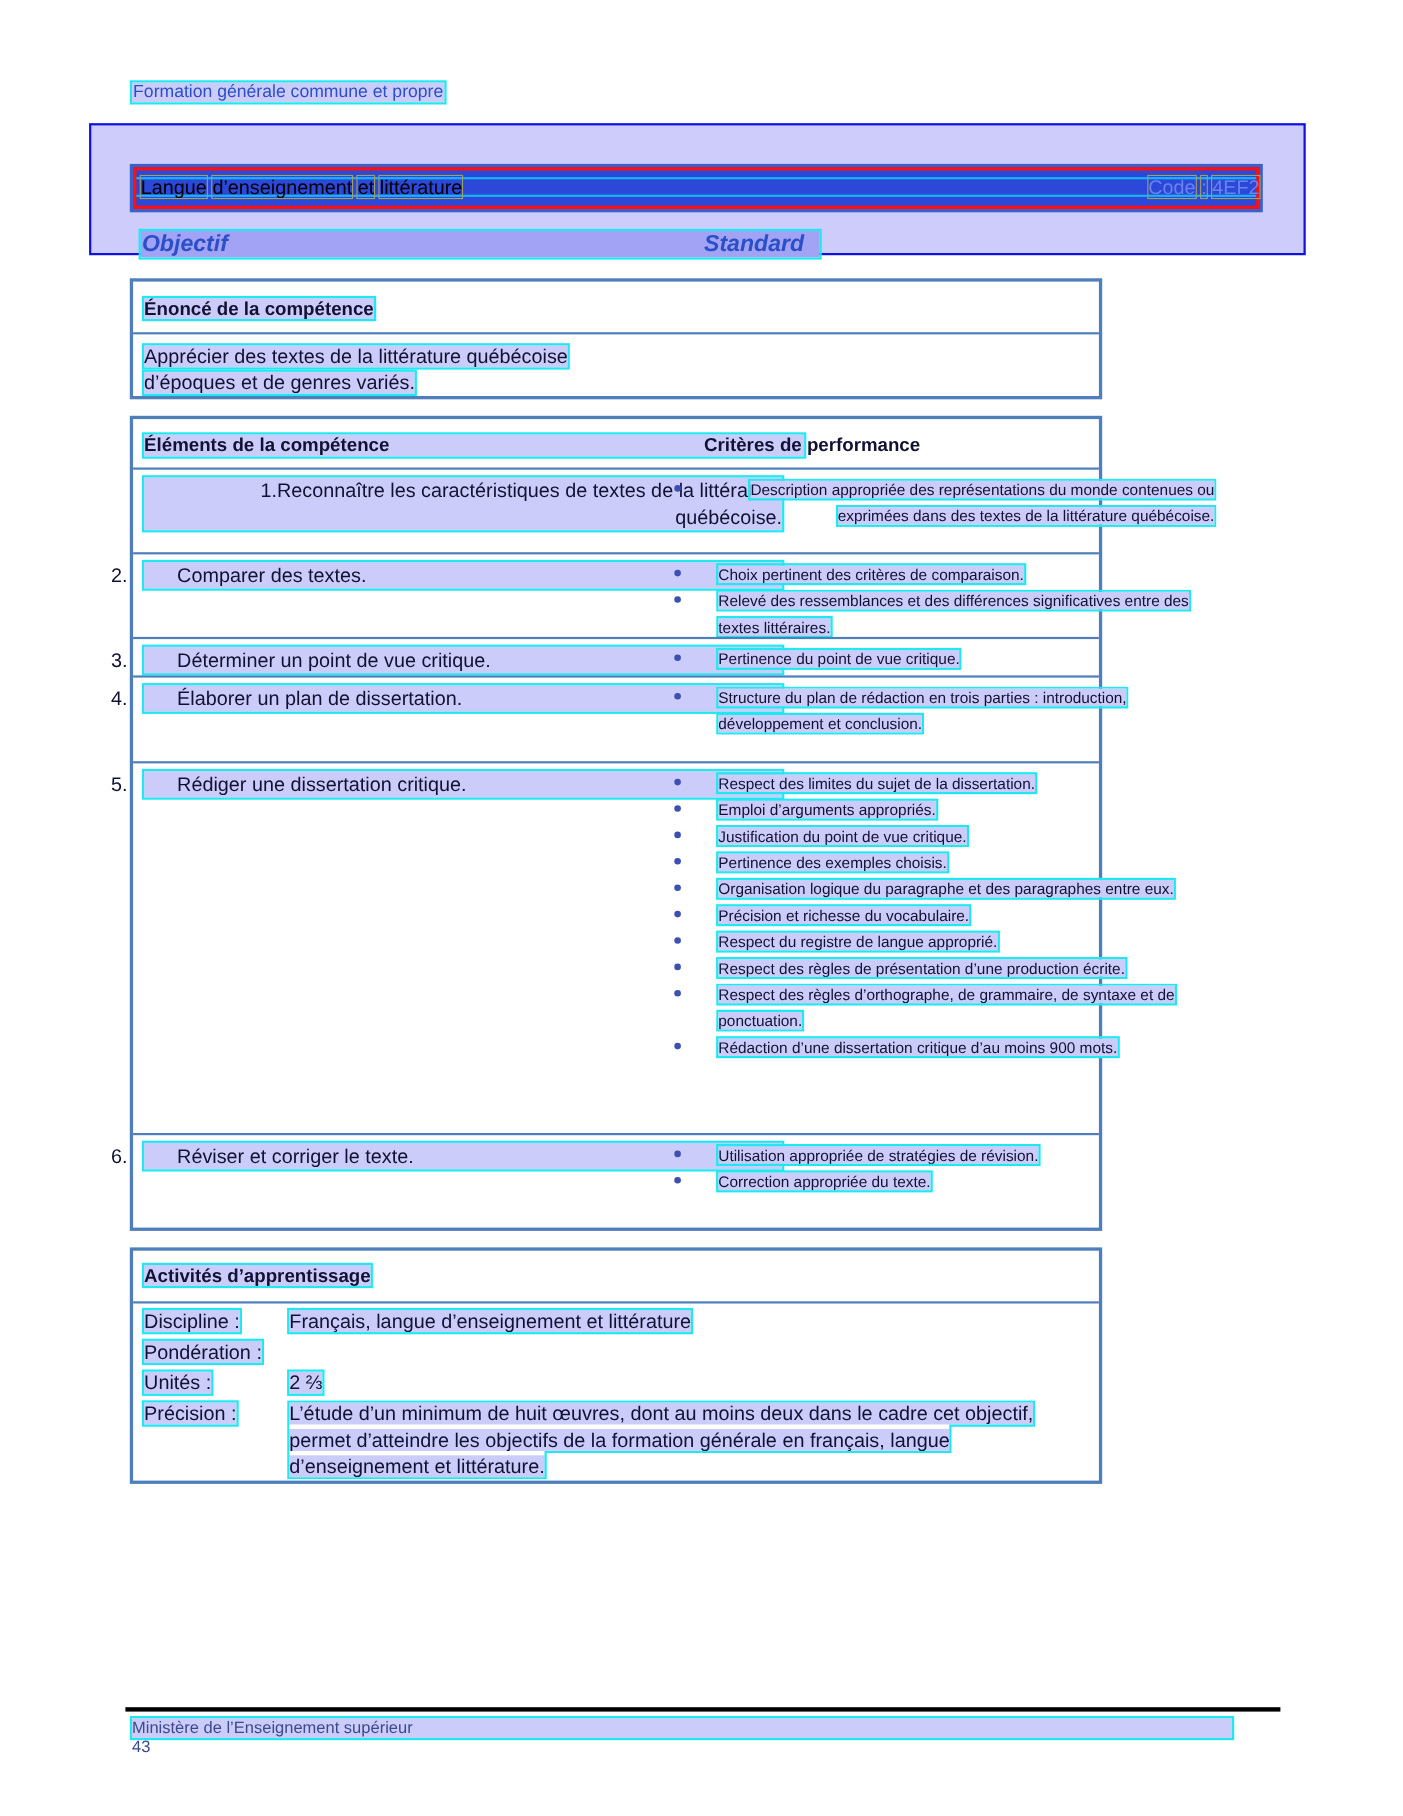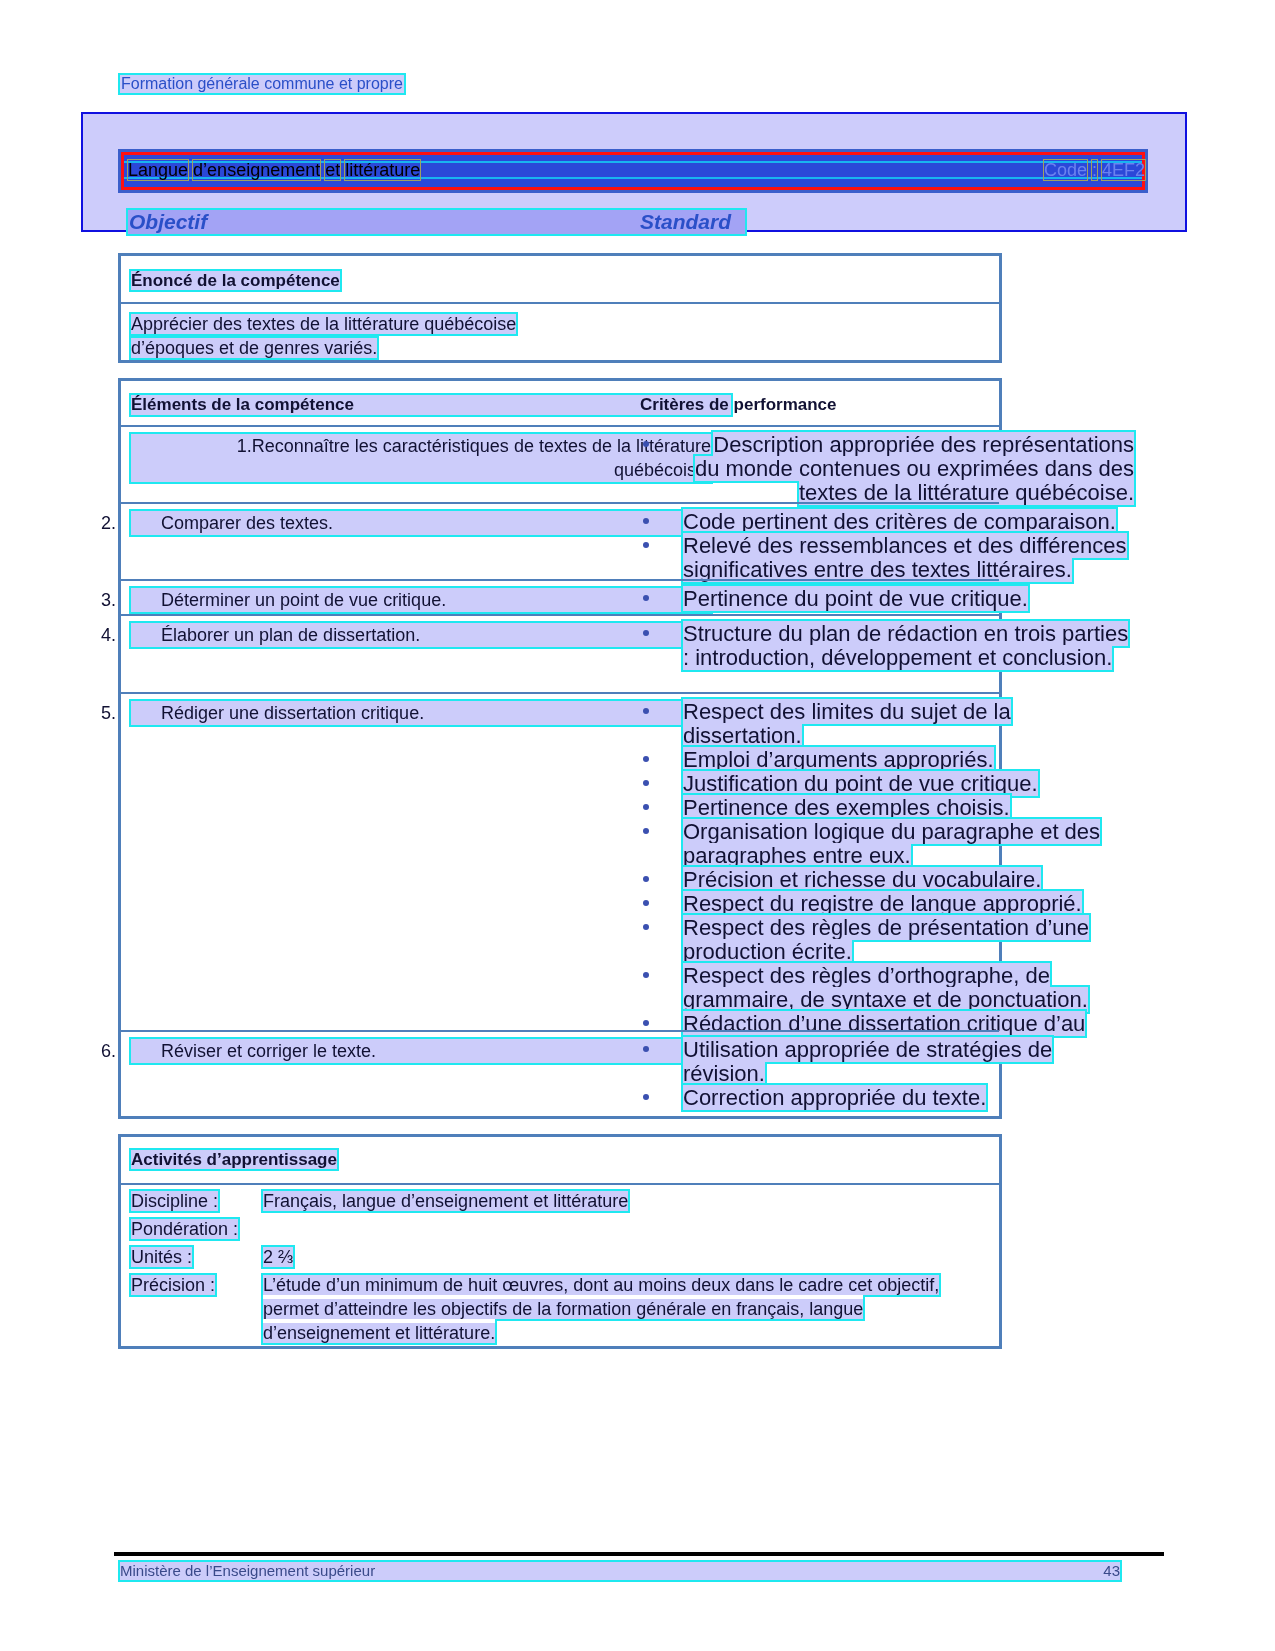--- a/index.html
+++ b/index.html
@@ -32,34 +32,34 @@
   .enonce .head { height: 46px; padding: 15px 0 0 10px; }
   .enonce .body { padding: 8px 0 0 10px; font-size: 18px; line-height: 24px; }
 
   .elements { top: 378px; height: 741px; }
   .el-head { height: 44px; position: relative; }
   .el-head .h1 { position: absolute; left: 10px; top: 14px; font-size: 17px; font-weight: bold; }
   .el-head .h2 { position: absolute; left: 519px; top: 14px; font-size: 17px; font-weight: bold; }
   .el-row { position: relative; border-top: 2px solid #4f7fba; }
   .el-left { position: absolute; left: 10px; top: 7px; width: 580px; font-size: 18px; line-height: 24px; }
   .el-left .num { display: inline-block; width: 30px; }
-  .el-right { position: absolute; left: 519px; top: 6px; width: 494px; font-size: 22px; line-height: 24px; }
+  .el-right { position: absolute; left: 489px; top: 6px; width: 494px; font-size: 14px; line-height: 24px; }
   .crit { position: relative; padding-left: 43px; }
   .crit .bullet { position: absolute; left: 0; top: 0; width: 43px; height: 22px; }
   .crit .bullet::before { content: ""; position: absolute; left: 3px; top: 8px; width: 6px; height: 6px; border-radius: 50%; background: #3b50b0; }
 
   .activities { top: 1134px; height: 215px; }
   .act-head { height: 46px; padding: 13px 0 0 10px; }
   .act-body { padding: 4px 0 0 10px; font-size: 18px; line-height: 24px; }
   .act-row { display: flex; margin-bottom: 4px; }
   .act-row .k { width: 132px; flex: none; }
   .act-row .v { flex: 1; padding-right: 20px; }
 
   .footer-rule { position: absolute; left: 114px; top: 1552px; width: 1050px; height: 4px; background: #000; }
-  .footer { position: absolute; left: 120px; top: 1562px; width: 1000px; font-size: 15px; color: #3a4a8a; display: flex; justify-content: space-between; height: 18px; line-height: 18px; }
+  .footer { position: absolute; left: 120px; top: 1562px; width: 1000px; font-size: 15px; color: #3a4a8a; display: flex; justify-content: space-between; height: 18px; line-height: 18px; flex-direction: column; }
 </style>
 </head>
 <body>
 
 <div class="top-label hl">Formation générale commune et propre</div>
 
 <div class="overlay-box"></div>
 <div class="title-bar"></div>
 <div class="title-inner"></div>
 <div class="title-line"></div>
@@ -96,21 +96,21 @@
   <div id="el-rows">
       <div class="el-row" style="height: 77px; text-align: right;">
         <div class="el-left hl" style="text-indent: -30px; padding-left: 30px;"><span class="num">1.</span><span>Reconnaître les caractéristiques de textes de la littérature québécoise.</span></div>
         <div class="el-right">
           <div class="crit"><span class="bullet"></span><span class="hl">Description appropriée des représentations du monde contenues ou exprimées dans des textes de la littérature québécoise.</span></div>
         </div>
       </div>
       <div class="el-row" style="height: 77px;">
         <div class="el-left hl" style="text-indent: -30px; padding-left: 30px;"><span class="num">2.</span><span>Comparer des textes.</span></div>
         <div class="el-right">
-          <div class="crit"><span class="bullet"></span><span class="hl">Code pertinent des critères de comparaison.</span></div>
+          <div class="crit"><span class="bullet"></span><span class="hl">Choix pertinent des critères de comparaison.</span></div>
           <div class="crit"><span class="bullet"></span><span class="hl">Relevé des ressemblances et des différences significatives entre des textes littéraires.</span></div>
         </div>
       </div>
       <div class="el-row" style="height: 35px;">
         <div class="el-left hl" style="text-indent: -30px; padding-left: 30px;"><span class="num">3.</span><span>Déterminer un point de vue critique.</span></div>
         <div class="el-right">
           <div class="crit"><span class="bullet"></span><span class="hl">Pertinence du point de vue critique.</span></div>
         </div>
       </div>
       <div class="el-row" style="height: 78px;">

